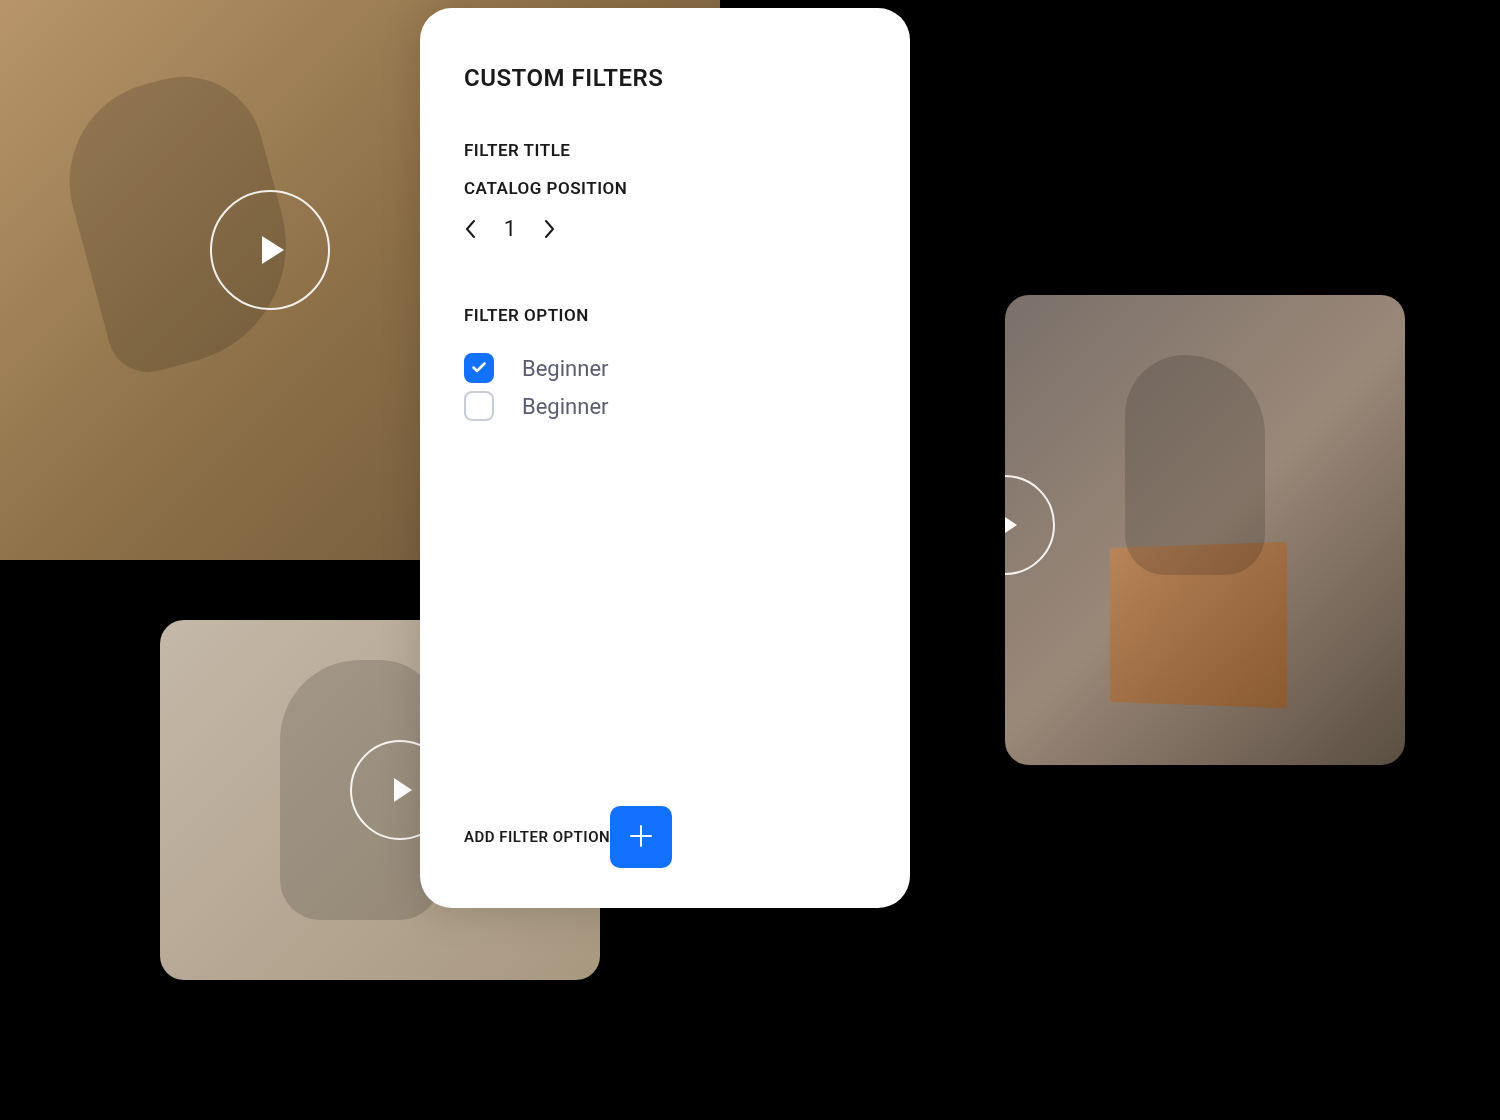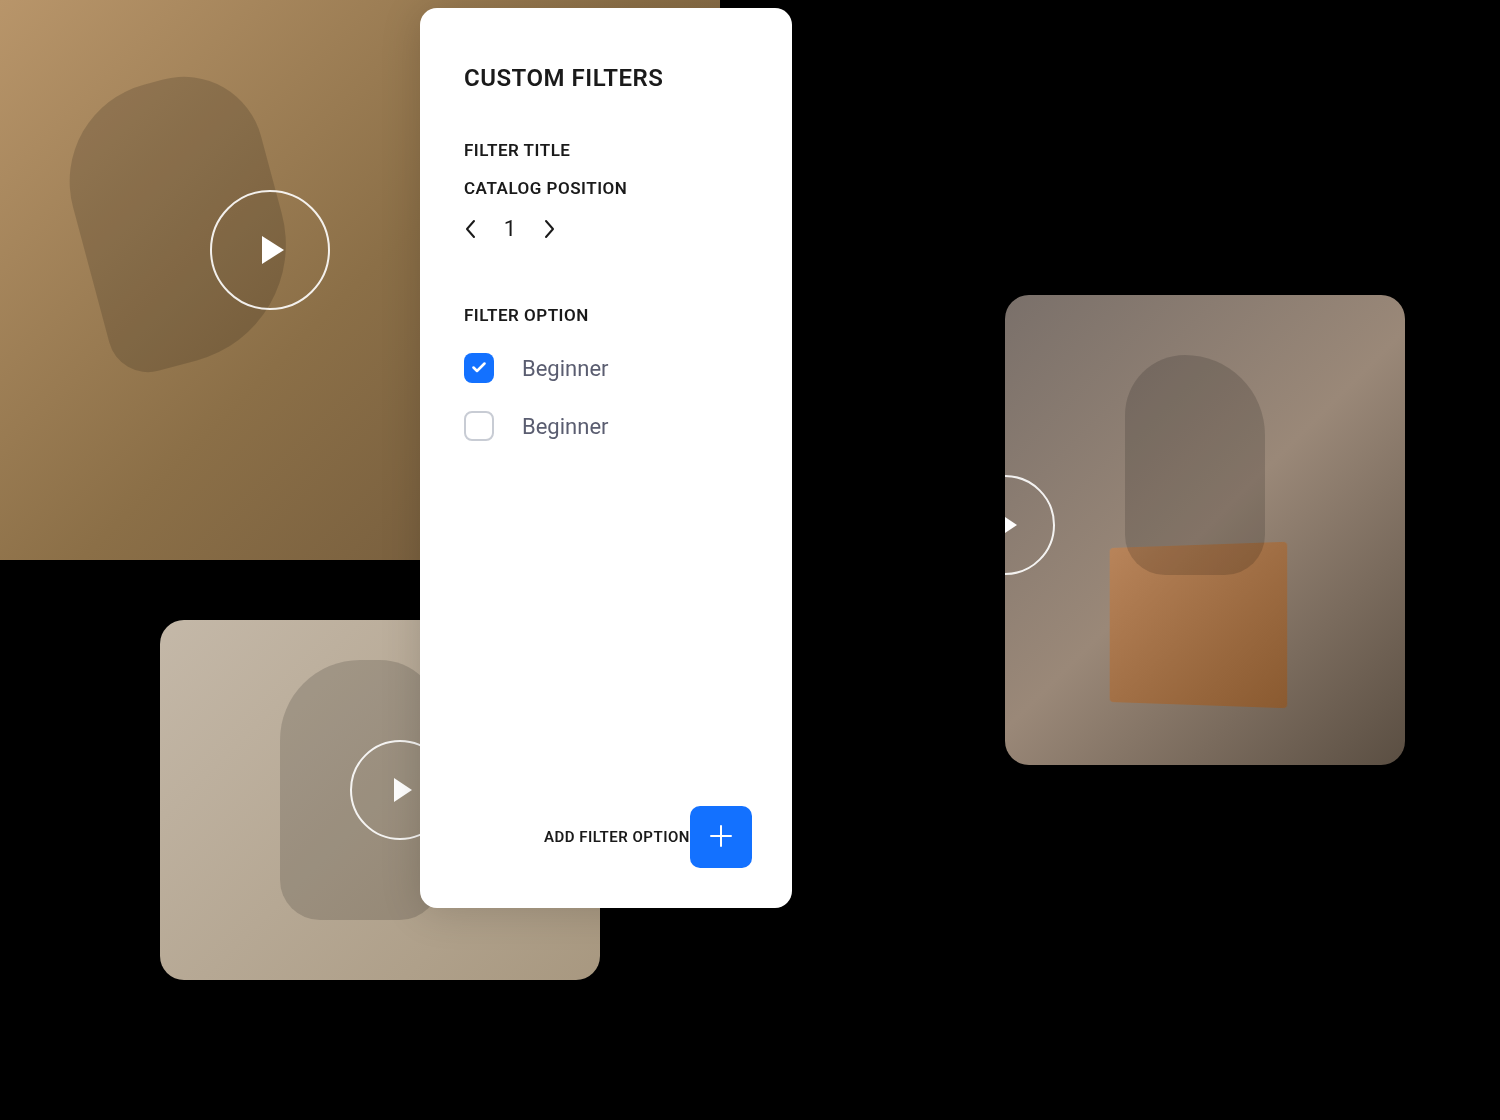--- a/index.html
+++ b/index.html
@@ -95,24 +95,24 @@
       border-left-width: 18px;
       border-top-width: 12px;
       border-bottom-width: 12px;
       margin-left: 5px;
     }
     
     .card {
       position: absolute;
       top: 8px;
       left: 420px;
-      width: 372px;
+      width: 490px;
       height: 900px;
       background: white;
-      border-radius: 17px;
+      border-radius: 32px;
       box-shadow: 0 4px 40px rgba(0,0,0,0.15);
       padding: 56px 40px 40px 44px;
       display: flex;
       flex-direction: column;
     }
     
     .card-title {
       font-size: 24px;
       font-weight: 600;
       letter-spacing: 0.5px;
@@ -157,21 +157,21 @@
       font-size: 22px;
       color: #1a1a1a;
       font-weight: 400;
       min-width: 20px;
       text-align: center;
     }
     
     .options-list {
       display: flex;
       flex-direction: column;
-      gap: 28px;
+      gap: 8px;
       margin-top: 10px;
       margin-bottom: 48px;
       justify-content: flex-end;
     }
     
     .option-row {
       display: flex;
       align-items: center;
       gap: 28px;
     }
@@ -203,21 +203,21 @@
     
     .option-label {
       font-size: 22px;
       color: #5a5d70;
       font-weight: 400;
     }
     
     .add-row {
       display: flex;
       align-items: center;
-      justify-content: flex-end;
+      justify-content: flex-start;
       margin-top: auto;
     }
     
     .add-label {
       font-size: 15px;
       font-weight: 600;
       letter-spacing: 0.5px;
       color: #1a1a1a;
     }
     

